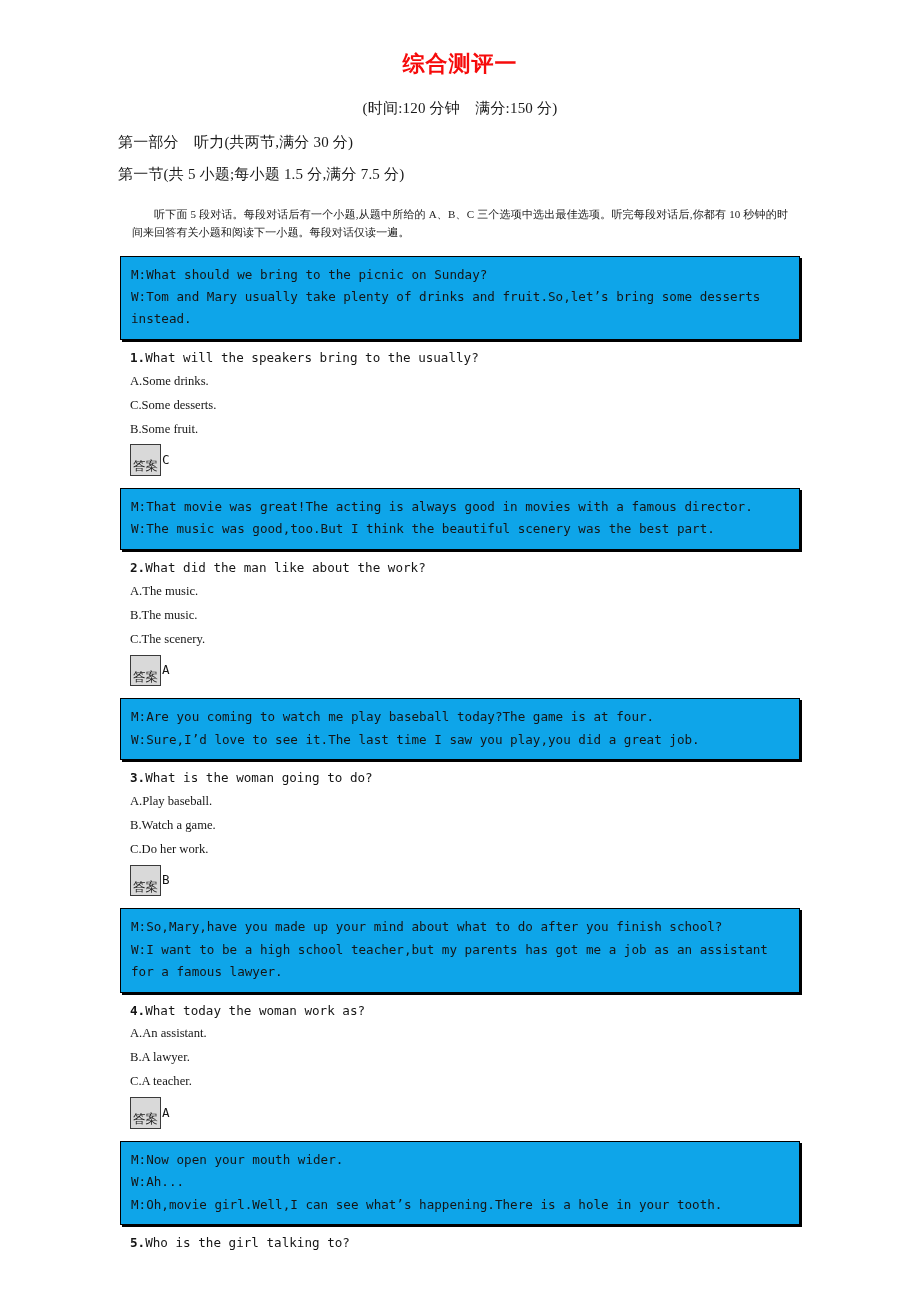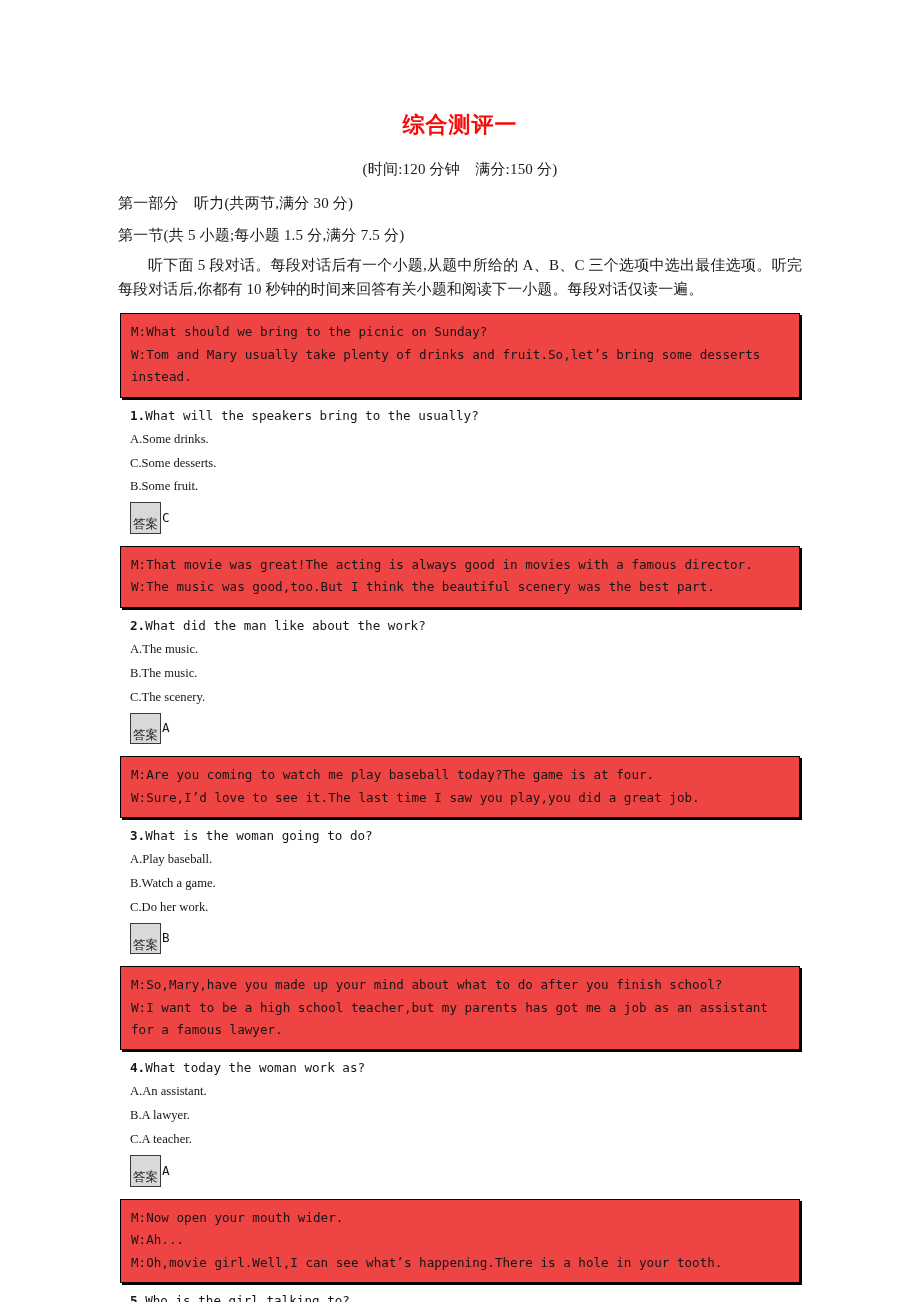--- a/index.html
+++ b/index.html
@@ -31,21 +31,21 @@
   }
 
   
   .doc-title {
     color: #f60b0b;
     font-weight: bold;
     font-size: 22px;
     text-align: center;
     letter-spacing: 1px;
     margin: 0;
-    padding-top: 112px;
+    padding-top: 51px;
     font-family: "DejaVu Sans", "Liberation Sans", sans-serif;
     line-height: 1.2;
   }
   .doc-subtitle {
     text-align: center;
     font-size: 15px;
     margin: 0;
     padding-top: 22px;
     letter-spacing: 0.2px;
   }
@@ -55,37 +55,37 @@
     font-size: 15px;
     margin: 0;
     padding-top: 10px;
     letter-spacing: 0.2px;
     line-height: 1.45;
   }
   .section-line.first {
     padding-top: 14px;
   }
   .instructions {
-    font-size: 15px;
-    margin: 0;
+    font-size: 11px;
+    margin: 14px;
     padding-top: 6px;
     text-indent: 2em;
     line-height: 1.62;
     text-align: justify;
     letter-spacing: 0.1px;
   }
 
   
   .dialogue-box {
     border: 1px solid #000000;
     box-shadow: 2px 2px 0 0 #000000;
     box-sizing: border-box;
     margin: 12px 0 0 2px;
     padding: 7px 10px 8px 10px;
-    background: #ef4444;
+    background: #0ea5e9;
     width: 680px;
   }
   .dialogue-line {
     font-family: "DejaVu Sans Mono", "Liberation Mono", monospace;
     font-size: 12.6px;
     line-height: 1.78;
     white-space: pre-wrap;
     color: #151515;
     letter-spacing: 0px;
   }

